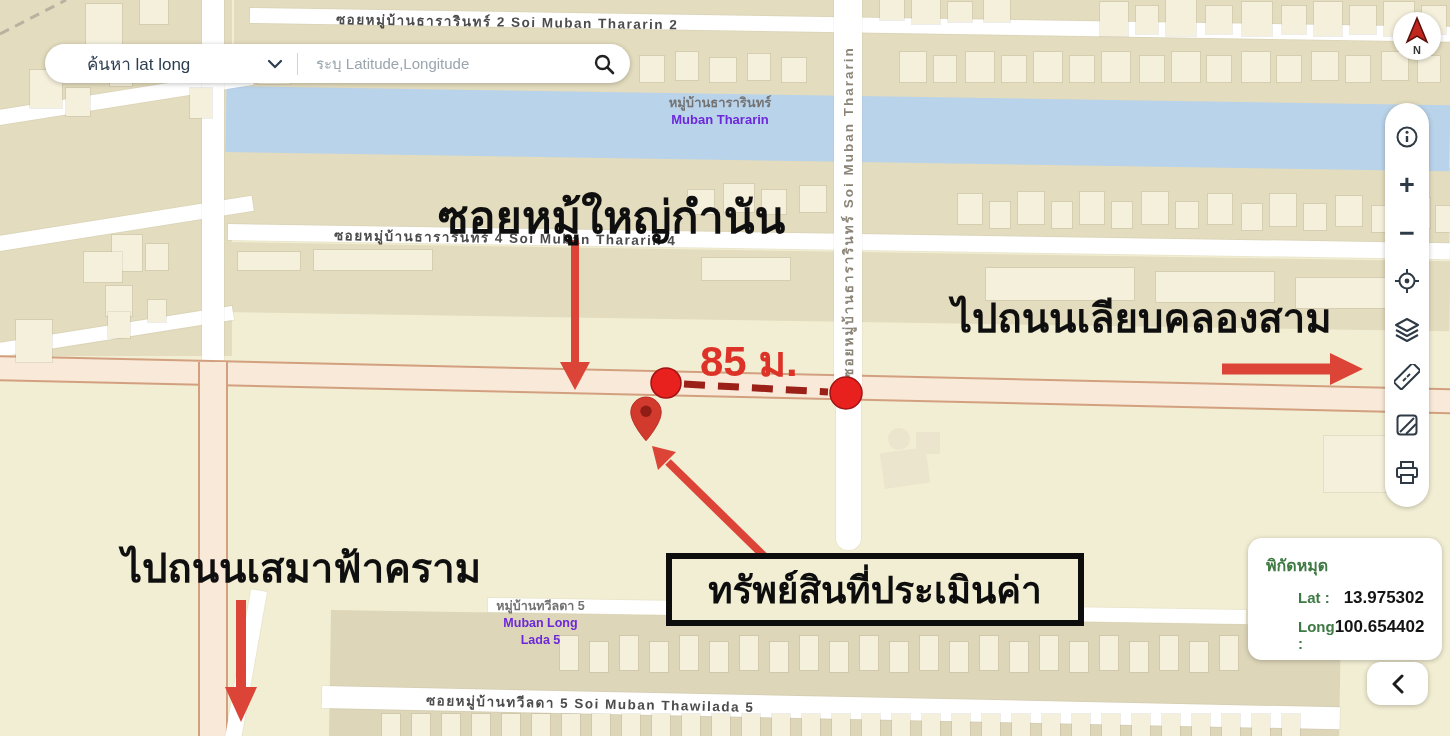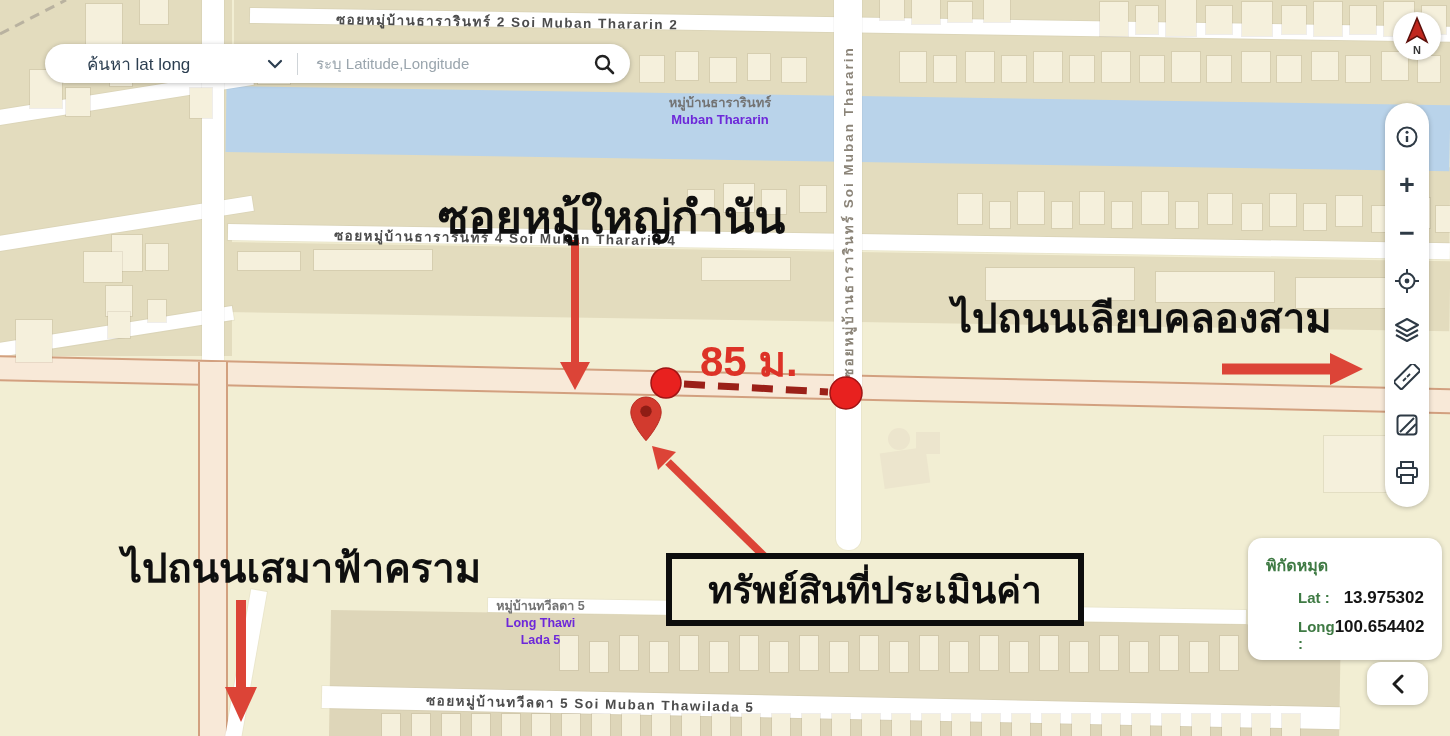--- a/index.html
+++ b/index.html
@@ -231,21 +231,21 @@
   <div class="maplabel" style="left:336px;top:8px;transform:rotate(0.9deg);">ซอยหมู่บ้านธารารินทร์ 2  Soi Muban Thararin 2</div>
   <div class="maplabel" style="left:334px;top:224px;transform:rotate(0.9deg);">ซอยหมู่บ้านธารารินทร์ 4  Soi Muban Thararin 4</div>
   <div class="maplabel" style="left:426px;top:689px;transform:rotate(1.2deg);">ซอยหมู่บ้านทวีลดา 5  Soi Muban Thawilada 5</div>
   <div id="vroadlabel">ซอยหมู่บ้านธารารินทร์  Soi Muban Thararin</div>
   <div class="villlabel" style="left:630px;top:94px;width:180px;">
     <div class="l1">หมู่บ้านธารารินทร์</div>
     <div class="l2">Muban Thararin</div>
   </div>
   <div class="villlabel" style="left:468px;top:598px;width:145px;font-size:12.5px;">
     <div class="l1">หมู่บ้านทวีลดา 5</div>
-    <div class="l2">Long Thawi</div>
+    <div class="l2">Muban Long</div>
     <div class="l3">Lada 5</div>
   </div>
 
   <svg id="overlay-svg" width="1450" height="736">
 
     <line x1="0" y1="34" x2="66" y2="0" stroke="#b9b2a0" stroke-width="3" stroke-dasharray="10 7"></line>
 
     <g>
       <line x1="575" y1="240" x2="575" y2="364" stroke="#dc4437" stroke-width="8"></line>
       <polygon points="560,362 590,362 575,390" fill="#dc4437"></polygon>

